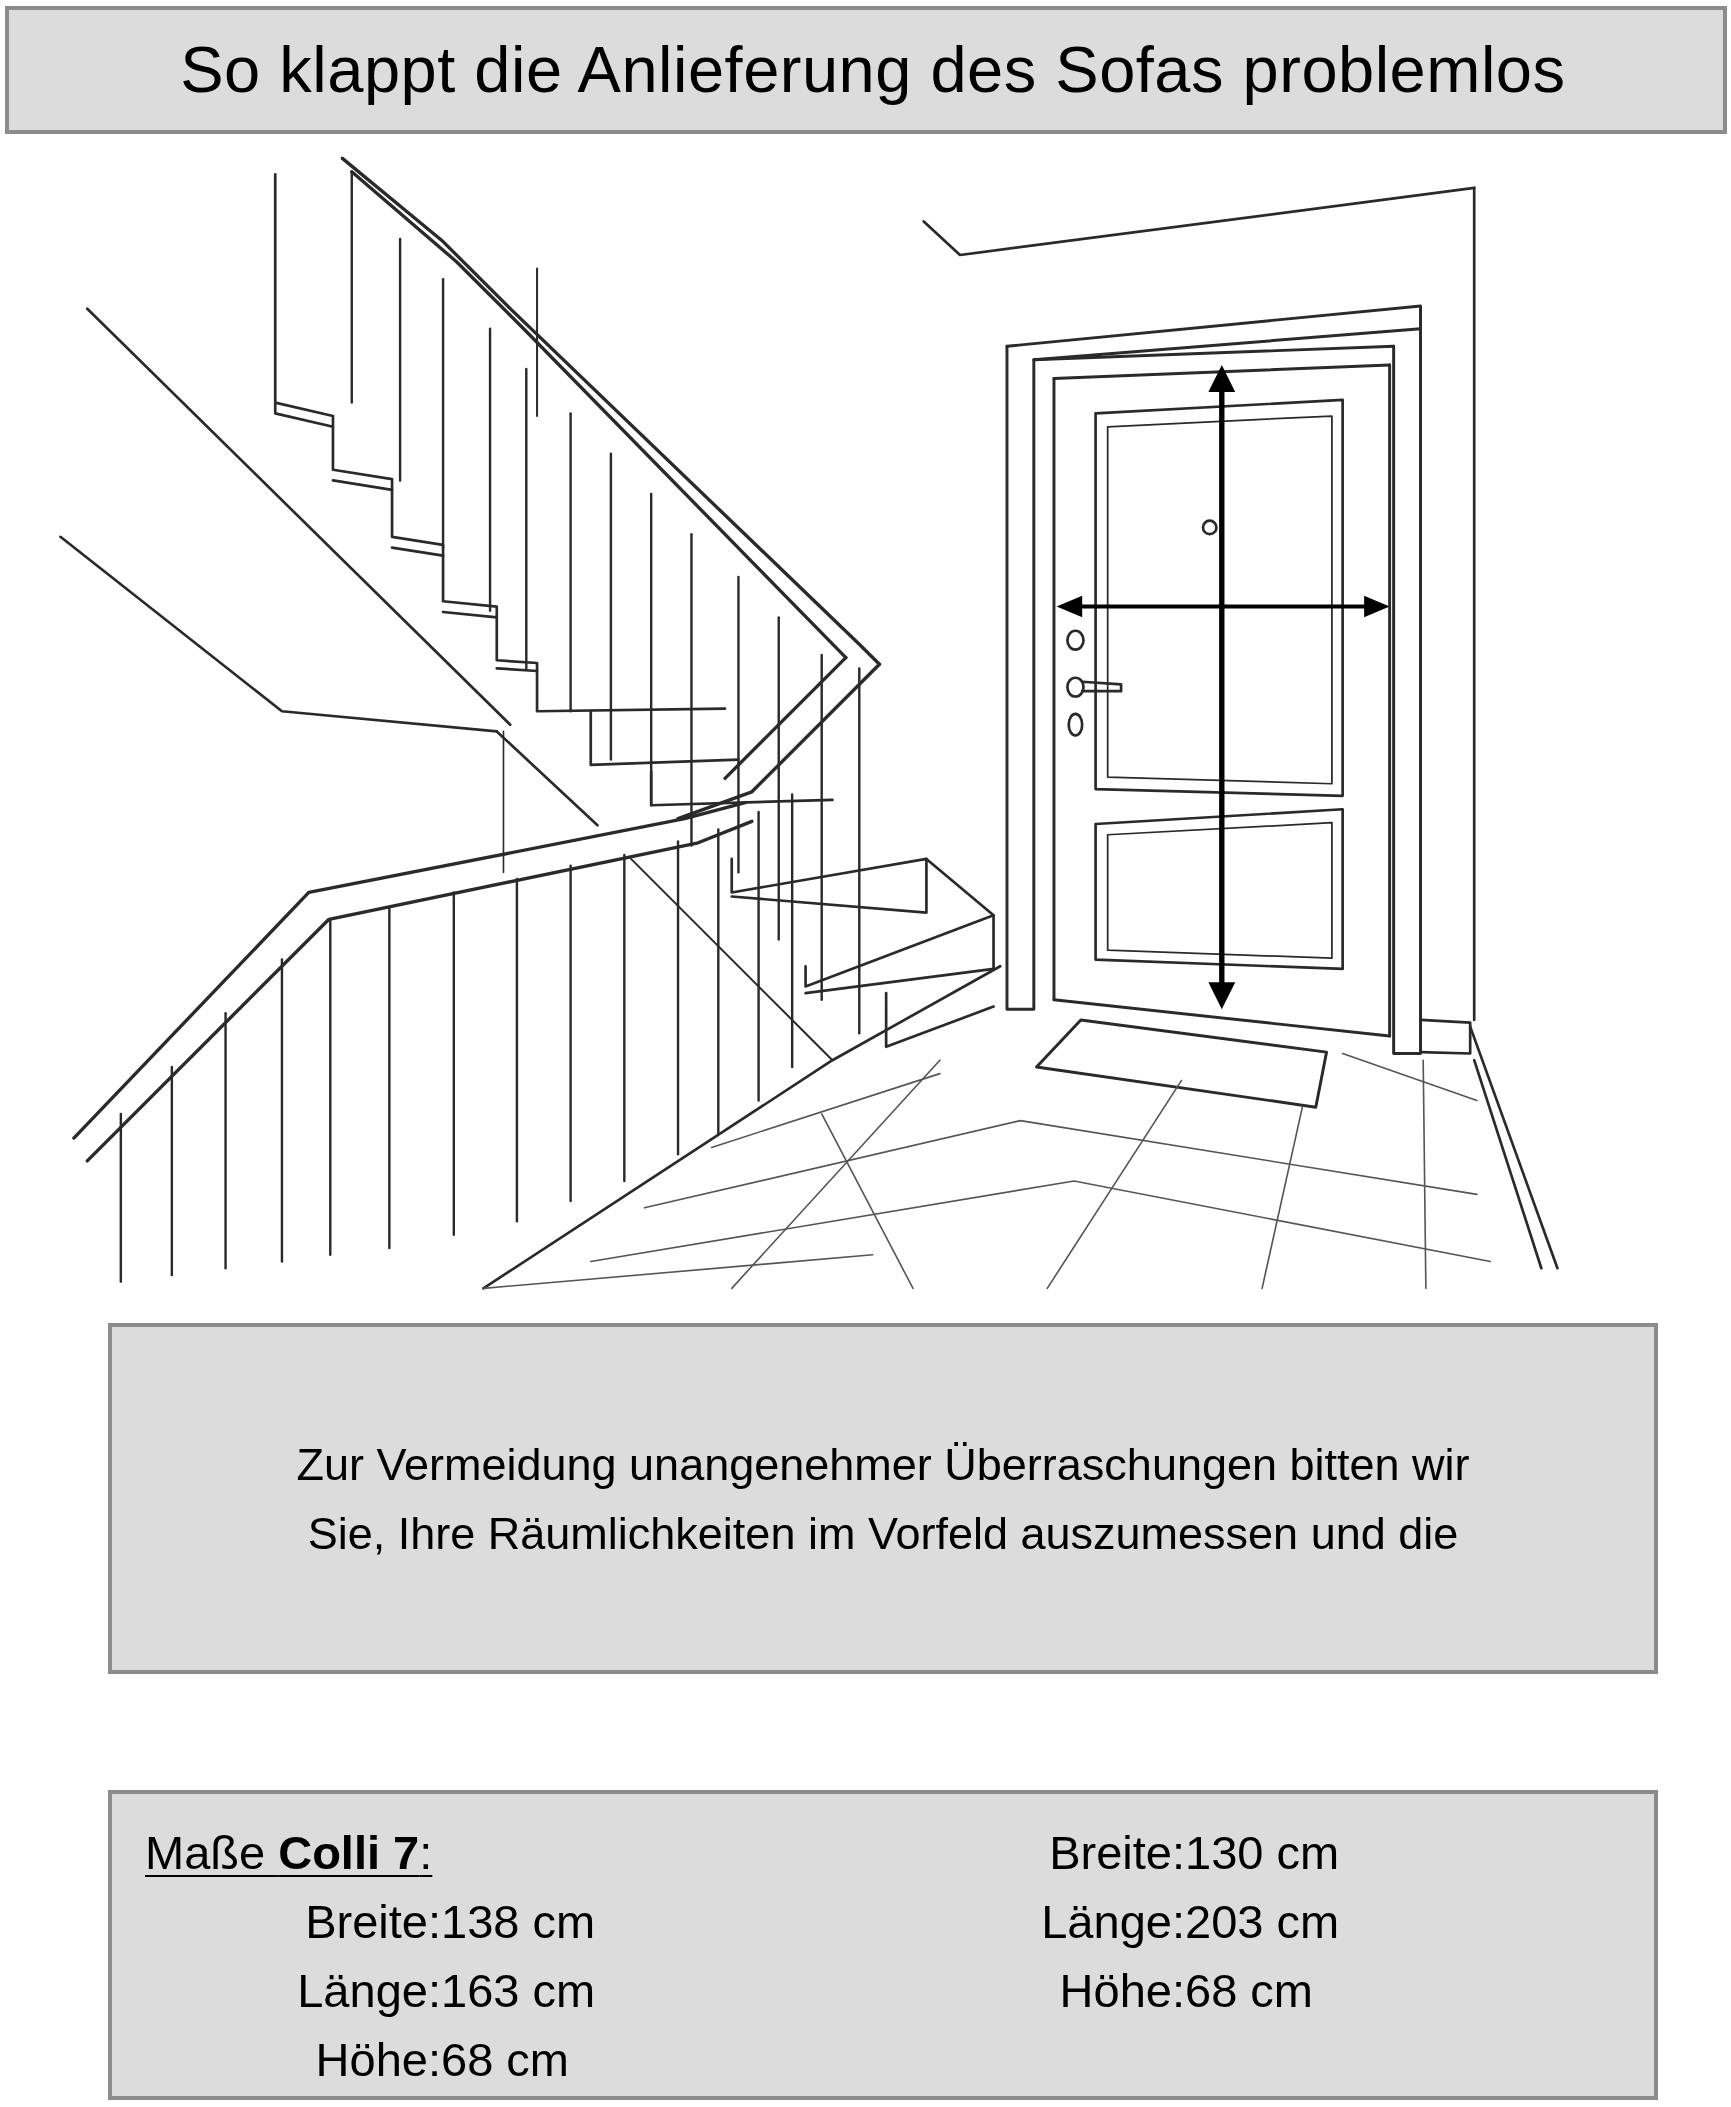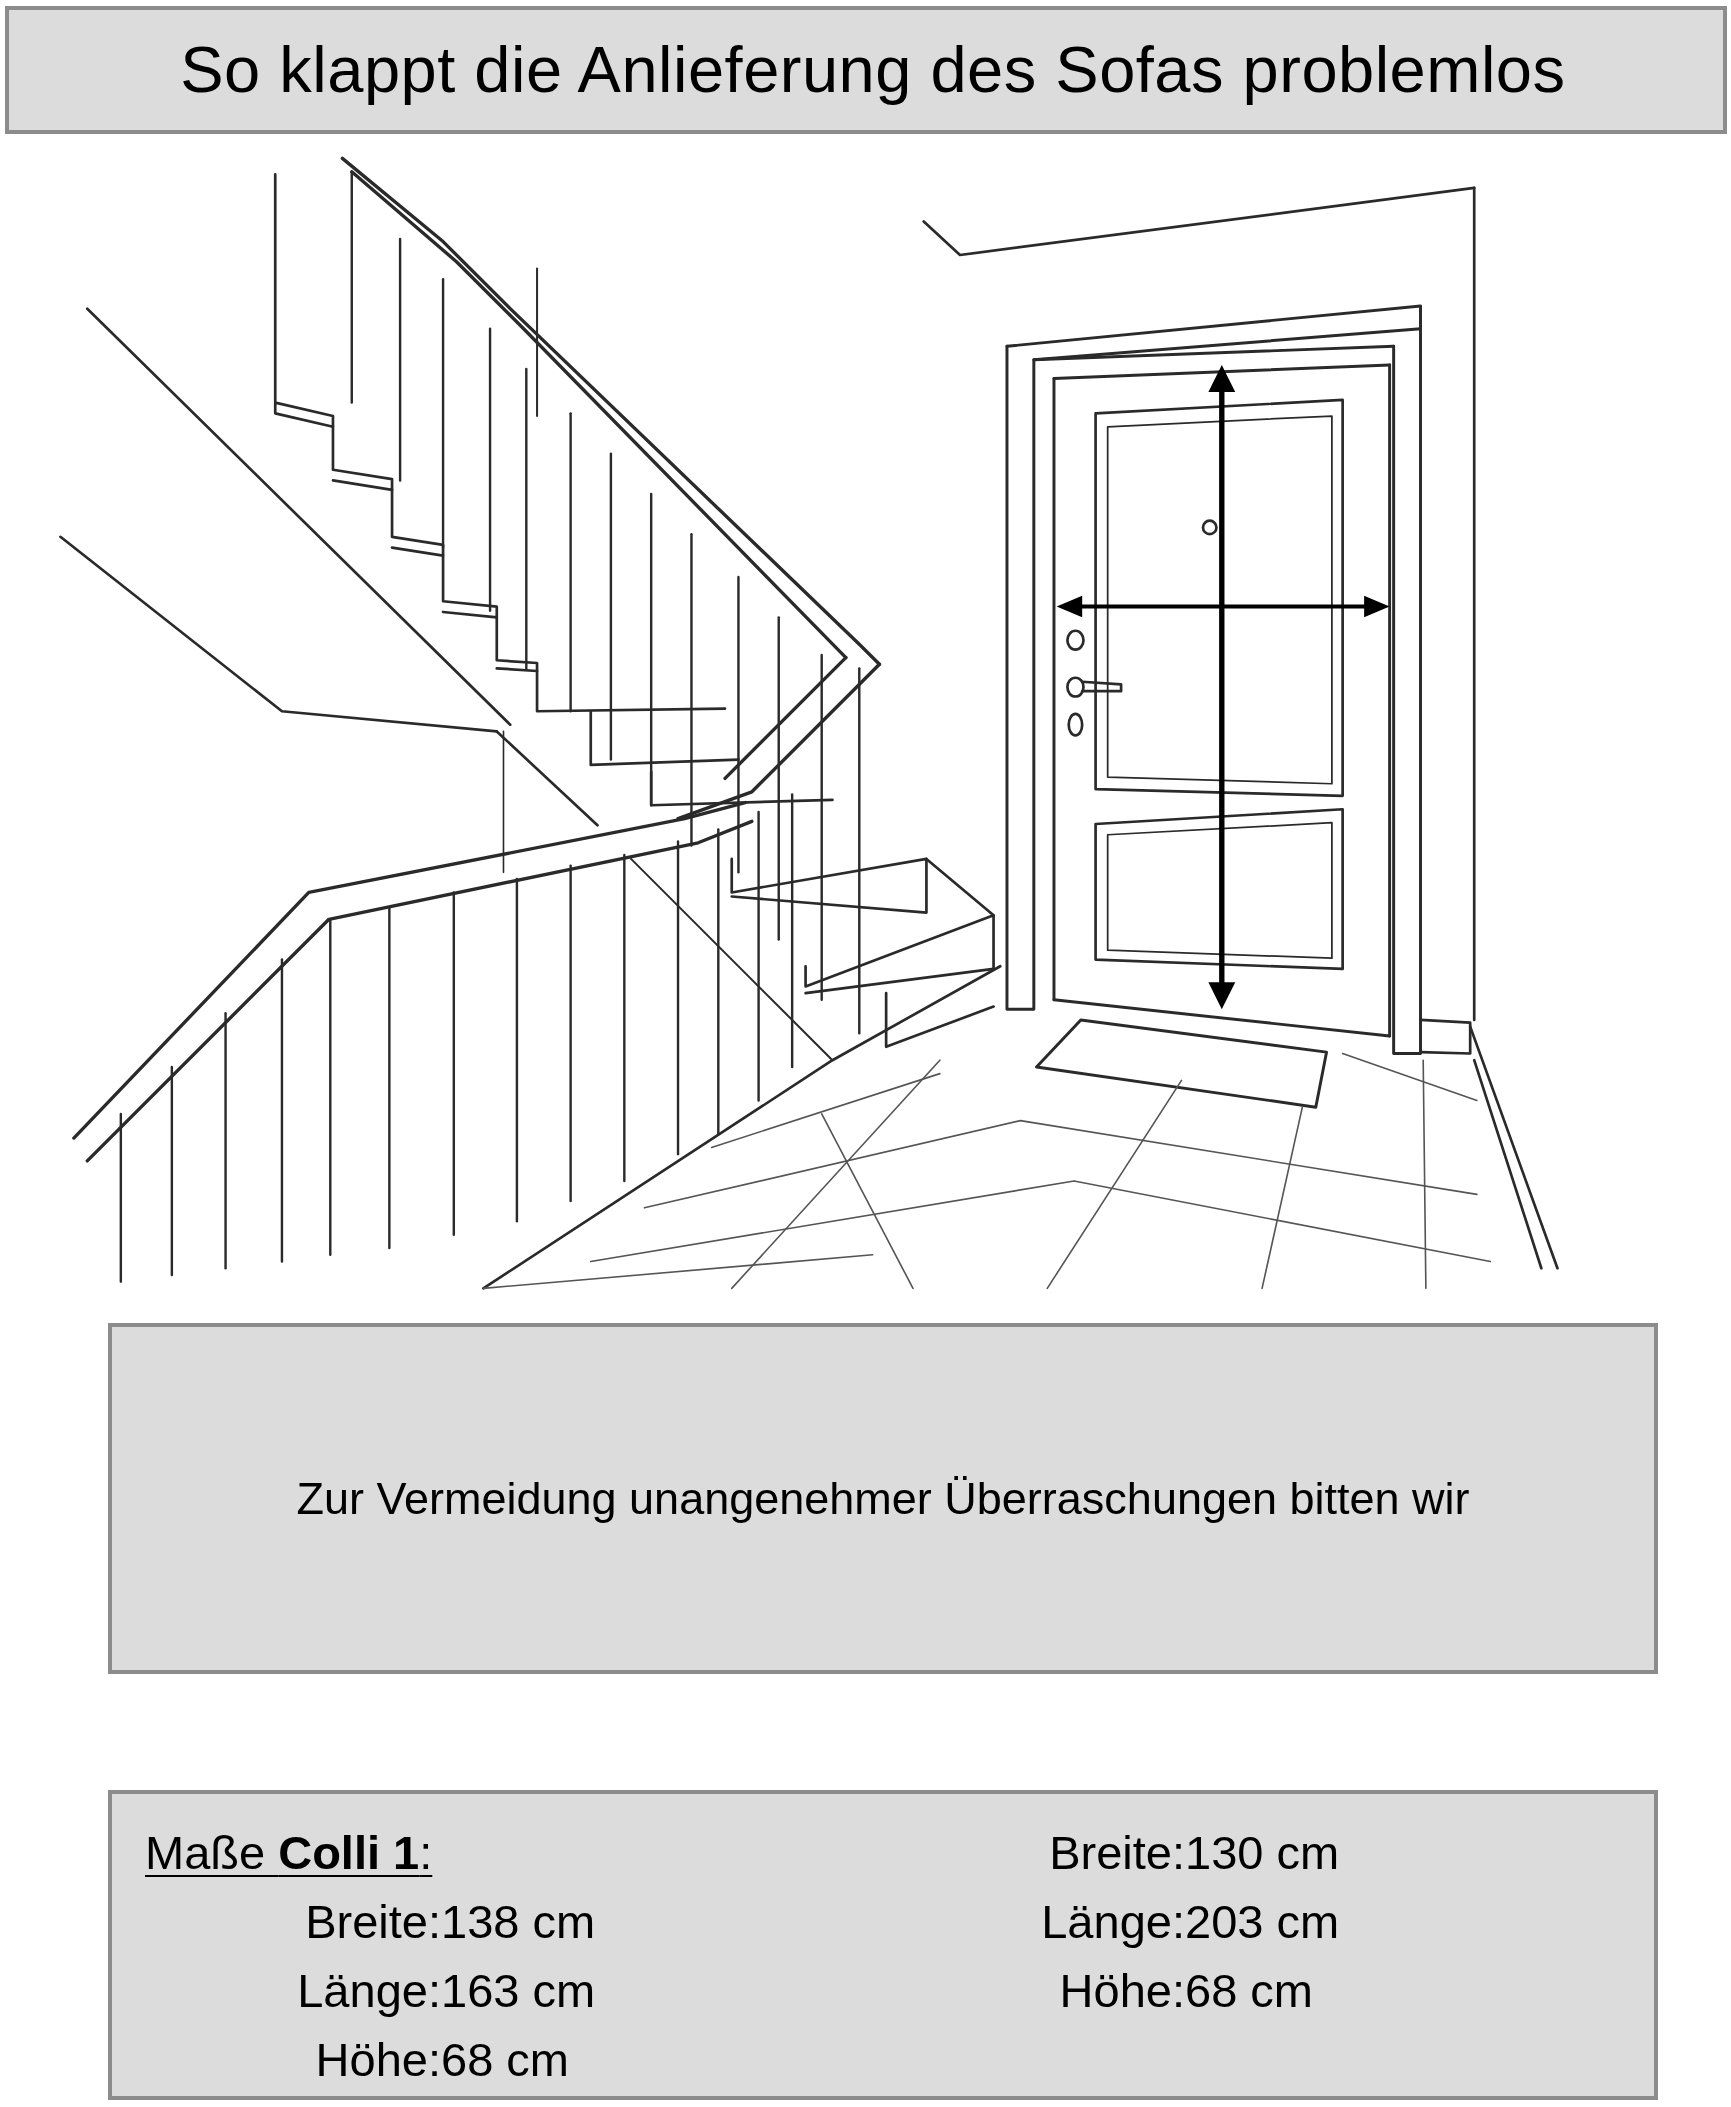--- a/index.html
+++ b/index.html
@@ -159,25 +159,26 @@
     <polygon points="910,272 900,292 920,292" stroke="none"></polygon>
     <polygon points="910,752 900,732 920,732" stroke="none"></polygon>
     <line x1="800" y1="452" x2="1022" y2="452" stroke-width="3"></line>
     <polygon points="787,452 806,444 806,460" stroke="none"></polygon>
     <polygon points="1035,452 1016,444 1016,460" stroke="none"></polygon>
   </g>
 </svg>
 
 <div class="box" id="info-box">
   <div class="info-line">Zur Vermeidung unangenehmer Überraschungen bitten wir</div>
+  <div class="info-line">Sie, Ihre Räumlichkeiten im Vorfeld auszumessen und die</div>
 </div>
 
 <div class="box" id="dims-box">
   <div class="col" id="col-1">
-    <div class="col-head"><span>Maße </span><span class="bold">Colli 1</span><span>:</span></div>
+    <div class="col-head"><span>Maße </span><span class="bold">Colli 7</span><span>:</span></div>
     <div class="row">
       <span class="label">Breite:</span>
       <span class="value">138 cm</span>
     </div>
     <div class="row">
       <span class="label">Länge:</span>
       <span class="value">163 cm</span>
     </div>
     <div class="row">
       <span class="label">Höhe:</span>

